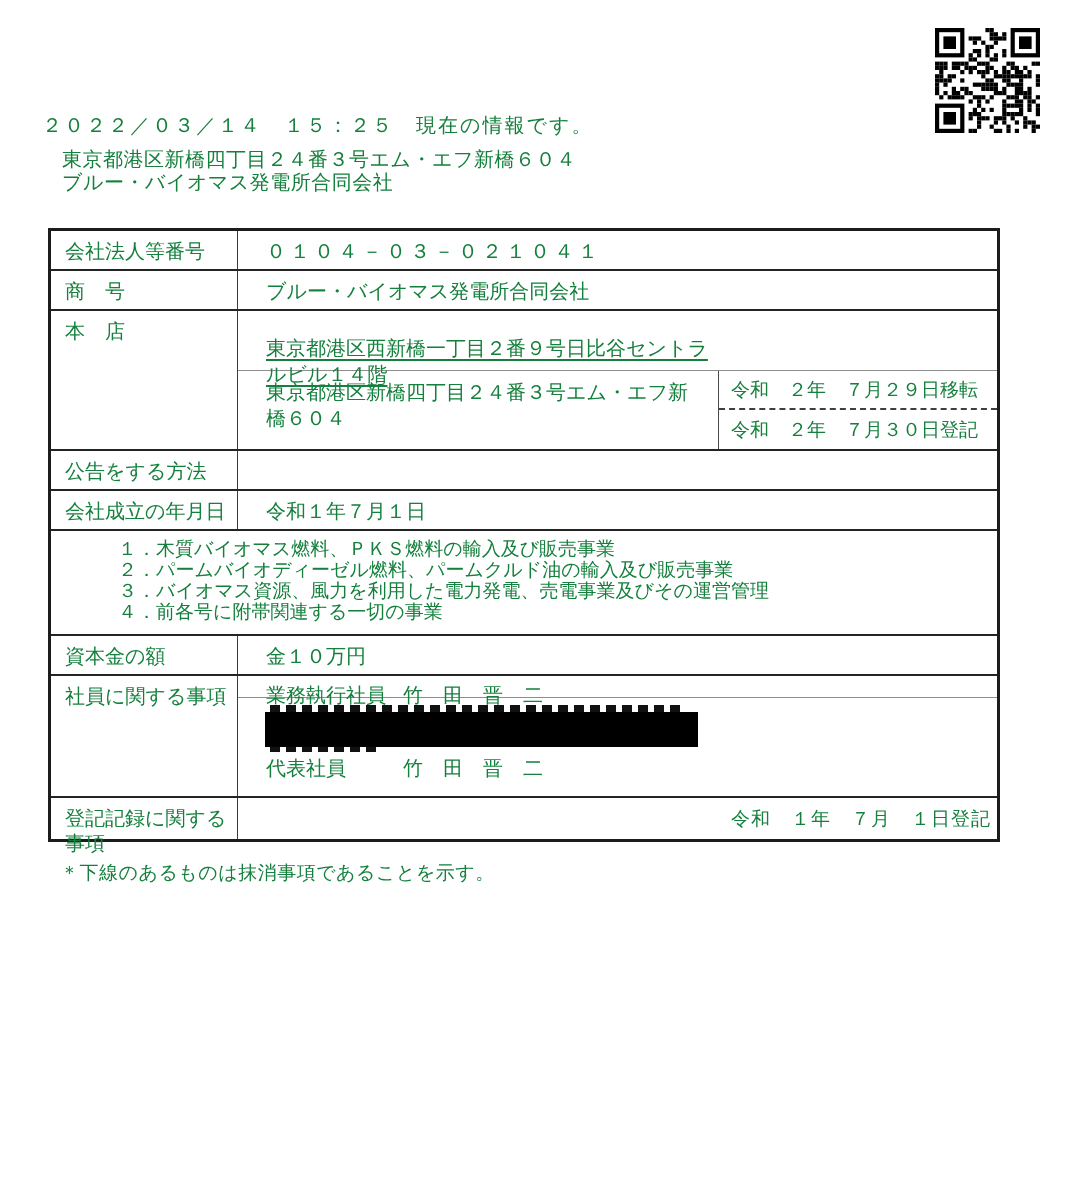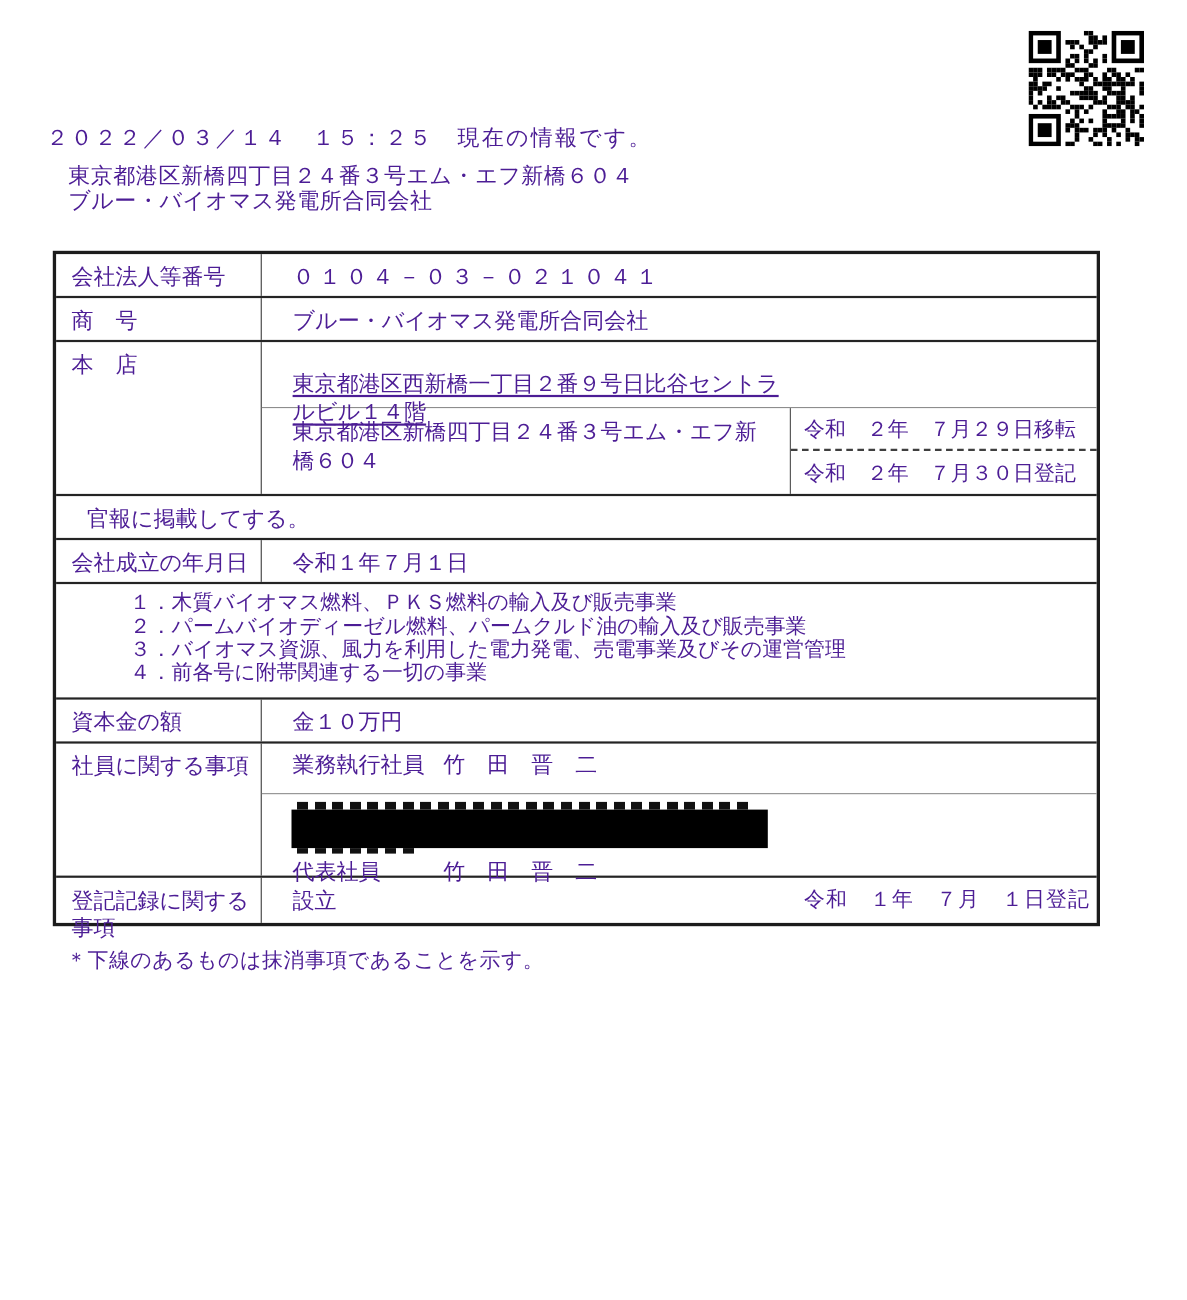--- a/index.html
+++ b/index.html
@@ -3,21 +3,21 @@
 <meta charset="utf-8">
 <style>
   * { margin: 0; padding: 0; box-sizing: border-box; }
   body { background: #ffffff; }
   .page {
     position: relative;
     width: 1079px;
     height: 1182px;
     background: #ffffff;
     font-family: "DejaVu Serif", "Liberation Serif", serif;
-    color: #4c1d95;
+    color: #15803d;
     overflow: hidden;
   }
 
   
   .qr {
     position: absolute;
     left: 935px;
     top: 28px;
     width: 105px;
     height: 105px;
@@ -121,21 +121,21 @@
     font-size: 19px;
     white-space: nowrap;
   }
   .ho-date.top { border-bottom: 2px dashed #3f3f3f; }
 
   
   .purpose-list { padding: 7px 8px 0 67px; font-size: 19px; line-height: 21px; }
 
   
   .mem-sub1 {
-    height: 46px;
+    height: 22px;
     border-bottom: 1px solid #8d8d8d;
     padding: 6px 0 0 28px;
     font-size: 20px;
     display: flex;
   }
   .role { display: inline-block; width: 137px; flex: 0 0 137px; }
   .mem-sub2 { position: relative; flex: 1 1 auto; }
   .redact-box {
     position: absolute;
     left: 27px; top: 14px;
@@ -435,21 +435,21 @@
           </div>
           <div class="ho-dates">
             <div class="ho-date top">令和　２年　７月２９日移転</div>
             <div class="ho-date">令和　２年　７月３０日登記</div>
           </div>
         </div>
       </div>
     </div>
 
     <div class="row r4">
-      <div class="val">官報に掲載してする。</div>
+      <div class="lbl">公告をする方法</div>
     </div>
 
     <div class="row r5">
       <div class="lbl">会社成立の年月日</div>
       <div class="val">令和１年７月１日</div>
     </div>
 
     <div class="row r6">
       <div class="purpose-list">
         <div>１．木質バイオマス燃料、ＰＫＳ燃料の輸入及び販売事業</div>
@@ -479,21 +479,20 @@
             <span class="role">代表社員</span>
             <span>竹　田　晋　二</span>
           </div>
         </div>
       </div>
     </div>
 
     <div class="row r9">
       <div class="lbl">登記記録に関する事項</div>
       <div class="val rec">
-        <div>設立</div>
         <div class="rec-date">令和　１年　７月　１日登記</div>
       </div>
     </div>
 
   </div>
 
   <div class="footer-note">＊下線のあるものは抹消事項であることを示す。</div>
 
 </div>
 

